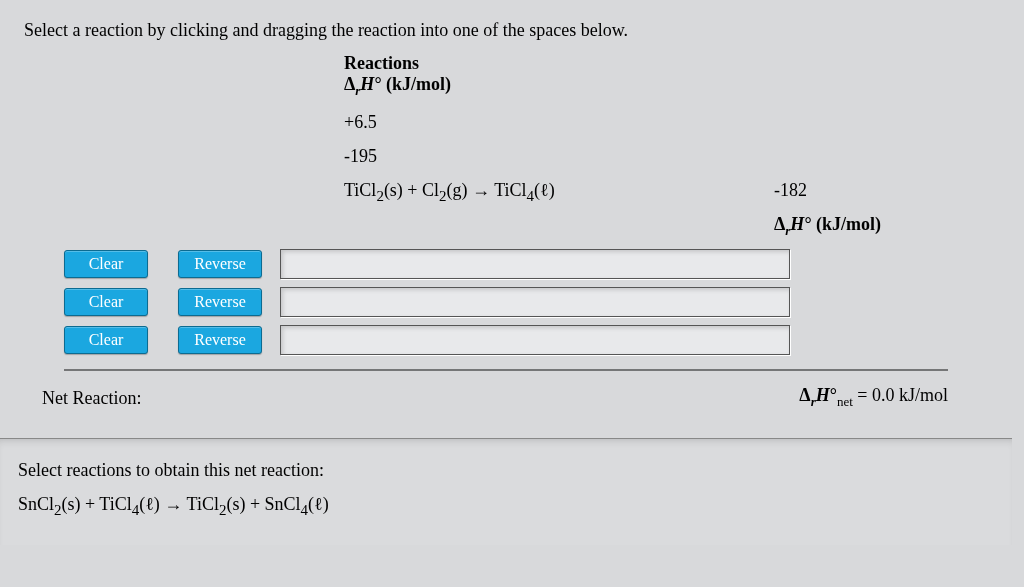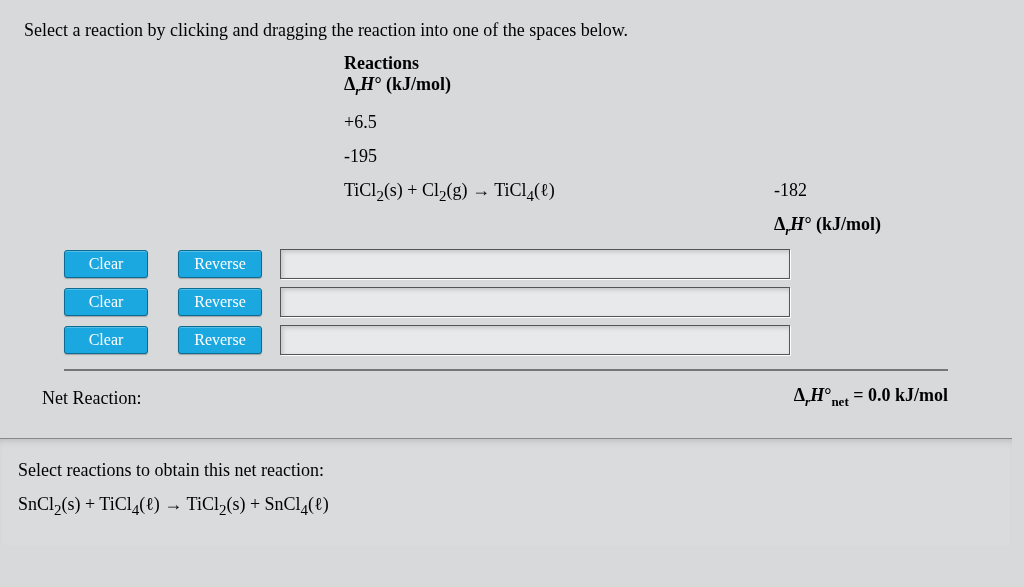--- a/index.html
+++ b/index.html
@@ -90,21 +90,21 @@
   }
   .net-row {
     display: flex;
     align-items: flex-end;
     margin: 14px 0 29px 18px;
     font-size: 18px;
   }
   .net-label { flex: 0 0 auto; }
   .net-space { flex: 1 1 auto; }
   .net-val { padding-right: 40px; font-weight: bold; }
-  .net-val .normal { font-weight: bold; }
+  .net-val .normal { font-weight: normal; }
   .bottom-panel {
     border-top: 1px solid #888;
     background: #dadbdd;
     padding: 14px 18px 20px 18px;
     font-size: 18px;
     line-height: 1.9;
     box-shadow: inset 0 6px 10px -6px rgba(0,0,0,.2);
     margin: 18px -24px;
   }
 </style>

